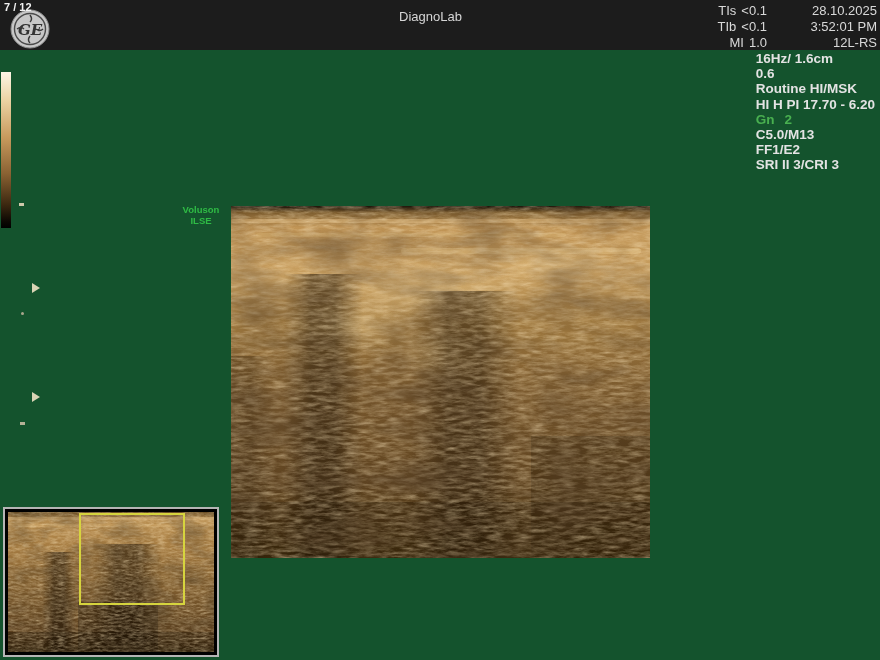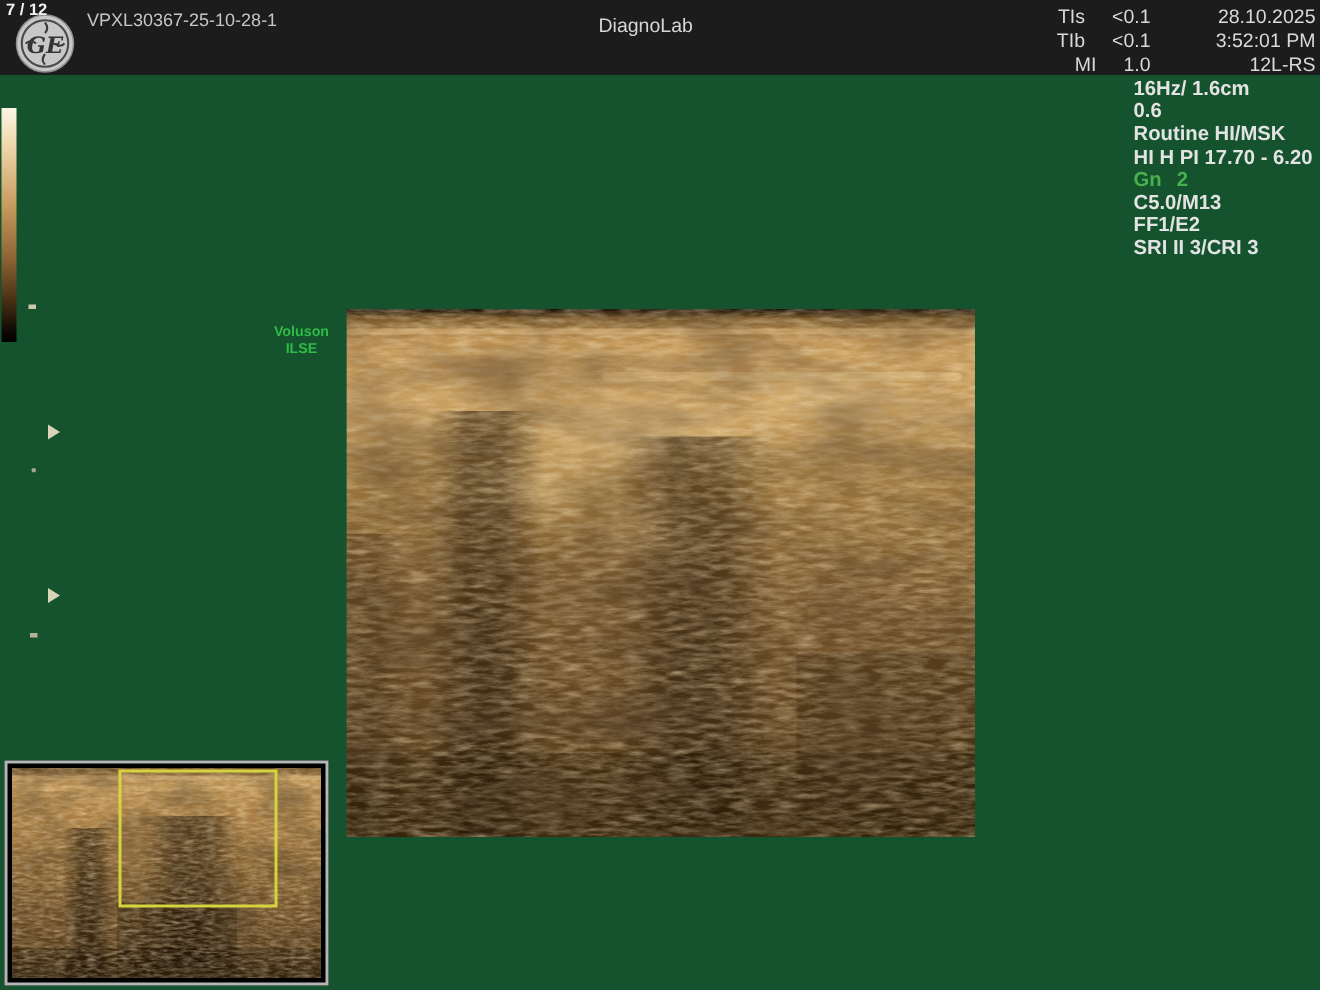--- a/index.html
+++ b/index.html
@@ -14,37 +14,37 @@
   .frame-counter { position:absolute; left:4px; top:1px; font-size:11px; font-weight:bold; color:#f2f2f2; z-index:3; }
   .ge-logo { position:absolute; left:10px; top:9px; width:40px; height:40px; z-index:2; }
   .patient-block { position:absolute; left:58px; top:5px; }
   .patient-name { font-size:12.5px; font-weight:bold; color:#ececec; letter-spacing:.3px; line-height:16px; }
   .exam-id { font-size:12px; color:#c6c6c6; line-height:16px; }
   .facility { position:absolute; left:399px; top:9px; font-size:13px; color:#d6d6d6;text-align:right; }
   .exp-col { position:absolute; top:3px; text-align:right; font-size:13px; line-height:16px; color:#d9d9d9; }
   .exp-labels { right:113px; }
   .exp-dates  { right:3px; }
   .exp-row span { display:inline-block; }
-  .exp-row .lbl { margin-right:18px; }
+  .exp-row .lbl { margin-right:5px; }
   
   .params { position:absolute; right:5px; top:51px; text-align:left; font-size:13.5px; font-weight:600; color:#e3e3e3; line-height:15.2px; }
   .param-gain { color:#49b050; }
   .param-gain .g-val { margin-left:10px; }
   
   .graybar { position:absolute; left:1px; top:72px; width:10px; height:156px;
     background:linear-gradient(180deg,#fdf6e6 0%,#ecd3a4 18%,#c79a5d 42%,#8a6233 65%,#3c2810 85%,#0b0703 96%,#000 100%); }
   .mark { position:absolute; background:#cfc9ab; }
   .dash1 { left:19px; top:203px; width:5px; height:3px; }
   .dash2 { left:20px; top:422px; width:5px; height:3px; background:#b5b196; }
   .dot1  { left:21px; top:312px; width:3px; height:3px; border-radius:50%; background:#aaa68c; }
   .tri { position:absolute; width:0; height:0; border-top:5px solid transparent; border-bottom:5px solid transparent; border-left:8px solid #d9d4b4; }
   .tri1 { left:32px; top:283px; }
   .tri2 { left:32px; top:392px; }
   
-  .product { position:absolute; left:168px; top:217px; width:66px; text-align:center;
+  .product { position:absolute; left:168px; top:205px; width:66px; text-align:center;
     font-size:9.5px; font-weight:bold; color:#2fbb45; line-height:9.5px; }
   .product div { margin-bottom:1px; }
   
   .main-image { position:absolute; left:231px; top:206px; width:419px; height:352px; }
   
   .thumb { position:absolute; left:3px; top:507px; width:216px; height:150px;
     border:2px solid #b5b5b5; background:#000; }
   .thumb svg { position:absolute; left:3px; top:3px; }
   .roi { position:absolute; left:74px; top:4px; width:106px; height:92px;
     border:2px solid #d6d43e; background:transparent; }
@@ -62,21 +62,20 @@
       <circle cx="20" cy="20" r="19" fill="none" stroke="#8f8f8f" stroke-width="1"></circle>
       <circle cx="20" cy="20" r="15.5" fill="none" stroke="#4a4a4a" stroke-width="1.4"></circle>
       <text x="20" y="26" text-anchor="middle" font-family="'DejaVu Serif', serif" font-style="italic" font-weight="bold" font-size="15" fill="#333333">GE</text>
       <path d="M7,20 q4,-3 7,0" stroke="#3a3a3a" stroke-width="1.4" fill="none"></path>
       <path d="M26,20 q4,3 7,0" stroke="#3a3a3a" stroke-width="1.4" fill="none"></path>
       <path d="M20,6 q3,4 0,7" stroke="#3a3a3a" stroke-width="1.4" fill="none"></path>
       <path d="M20,27 q-3,4 0,7" stroke="#3a3a3a" stroke-width="1.4" fill="none"></path>
     </svg>
 
     <div class="patient-block">
-      <div class="exam-id">VPXL30367-25-10-28-1</div>
     </div>
 
     <div class="facility">DiagnoLab</div>
 
     <div class="exp-col exp-labels">
       <div class="exp-row"><span class="lbl">TIs</span><span>&lt;0.1</span></div>
       <div class="exp-row"><span class="lbl">TIb</span><span>&lt;0.1</span></div>
       <div class="exp-row"><span class="lbl">MI</span><span>1.0</span></div>
     </div>
 

